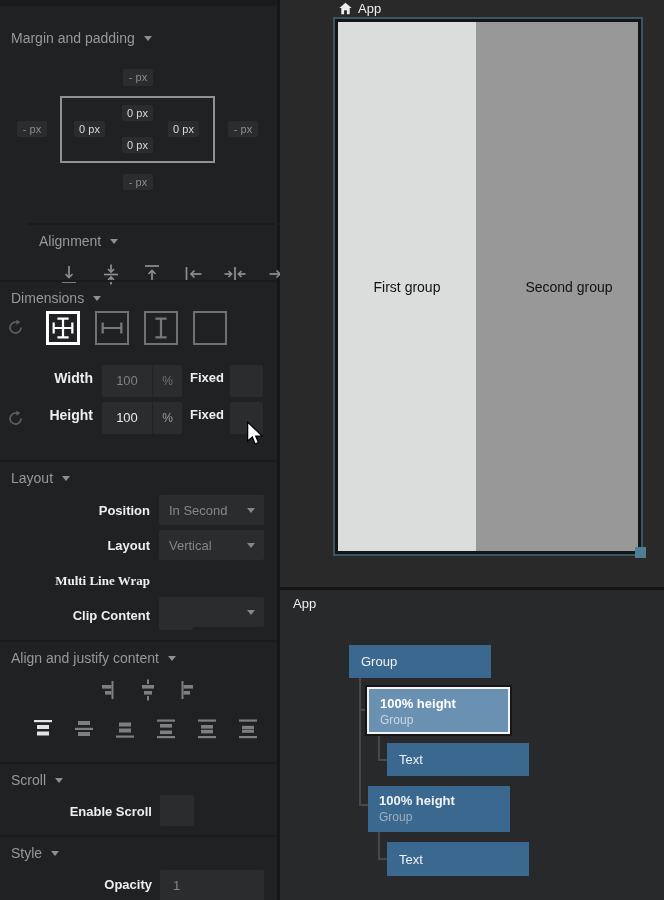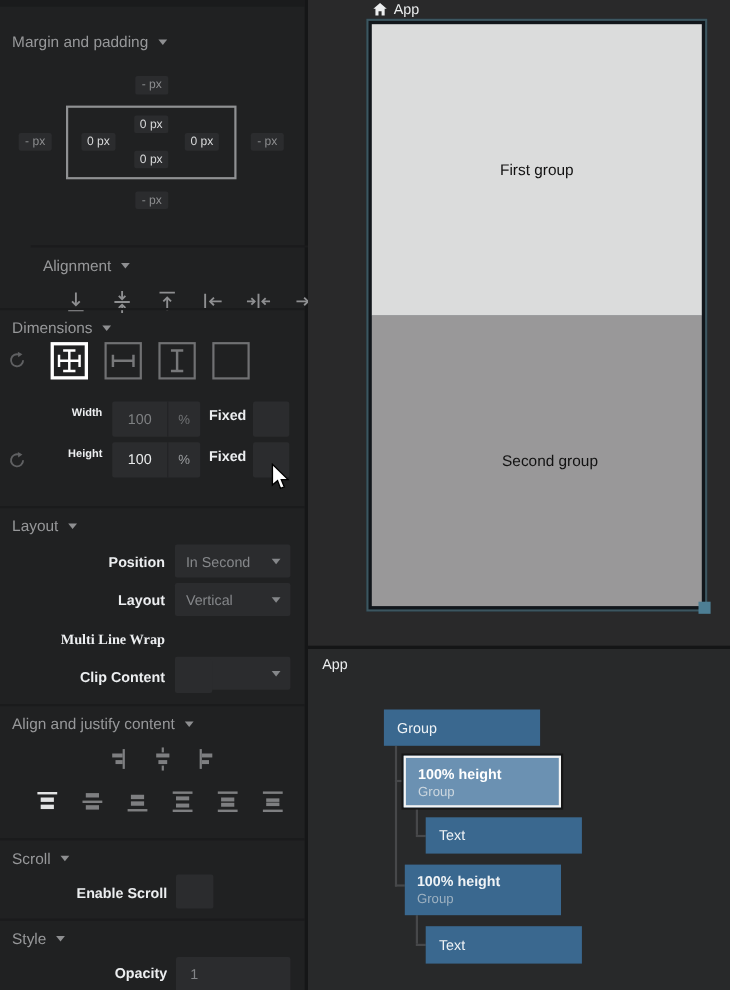--- a/index.html
+++ b/index.html
@@ -40,21 +40,21 @@
     justify-content:space-between; }
   .icon-btn { background:none; border:none; padding:0; display:block; cursor:pointer; }
 
   .reset-btn { position:absolute; left:7px; background:none; border:none; padding:0; }
 
   .mode-row { position:absolute; left:46px; top:29px; display:flex; gap:15px; }
   .mode-box { width:34px; height:34px; border:2px solid #707173; background:transparent;
     display:flex; align-items:center; justify-content:center; padding:0; }
   .mode-box.selected { border:3px solid #ffffff; }
 
-  .dim-label { position:absolute; left:0; width:93px; text-align:right; font-size:10px;
+  .dim-label { position:absolute; left:0; width:93px; text-align:right; font-size:14px;
     font-weight:600; color:#eceef0; }
   .vgroup { position:absolute; left:102px; width:80px; height:32px; background:#2b2c2e;
     border-radius:2px; display:flex; }
   .vval { width:50px; text-align:center; line-height:32px; font-size:13px; }
   .vunit { width:30px; text-align:center; line-height:32px; font-size:12px;
     border-left:1px solid #222325; }
   .vgroup.dim .vval { color:#7f8183; } .vgroup.dim .vunit { color:#707274; }
   .vgroup.lit .vval { color:#e9ebec; } .vgroup.lit .vunit { color:#9c9ea0; }
   .fixed-label { position:absolute; left:190px; font-size:13px; font-weight:600; color:#eceef0; }
   .checkbox { position:absolute; background:#2b2c2e; border:none; border-radius:2px; }
@@ -74,21 +74,21 @@
     background:#2b2c2e; border-radius:2px; font-size:13px; color:#828487;
     line-height:32px; padding-left:13px; }
 
   
   .canvas-panel { position:absolute; left:280px; top:0; width:384px; height:590px;
     background:#29292a; border-bottom:3px solid #141516; }
   .canvas-crumb { position:absolute; left:59px; top:1px; display:flex; align-items:center;
     gap:6px; color:#eceeef; font-size:13px; }
   .artboard { position:absolute; left:53px; top:17px; width:310px; height:539px;
     border:2px solid #3c5660; background:#11161b; padding:3px; }
-  .art-inner { width:100%; height:100%; display:flex; flex-direction:column;text-align:center; }
+  .art-inner { width:100%; height:100%; display:flex; flex-direction:row;text-align:center; }
   .art-group { flex:1; display:flex; align-items:center; justify-content:center;
     color:#121212; font-size:14px; }
   .art-first  { background:#dbdcdc; }
   .art-second { background:#999899;padding-left:24px; }
   .resize-handle { position:absolute; left:355px; top:547px; width:11px; height:11px;
     background:#4d7e94; cursor:nwse-resize; }
 
   
   .hierarchy-panel { position:absolute; left:280px; top:590px; width:384px; height:310px;
     background:#28292a; }

